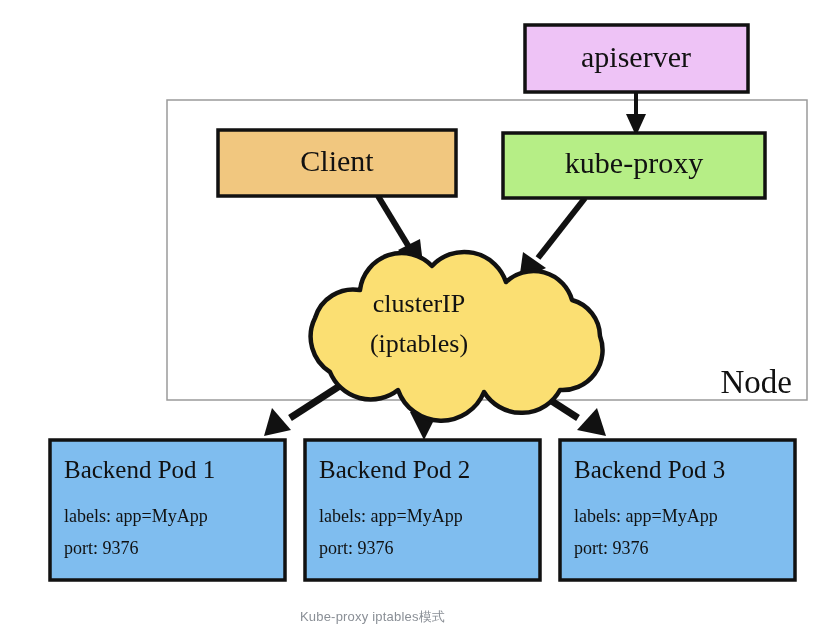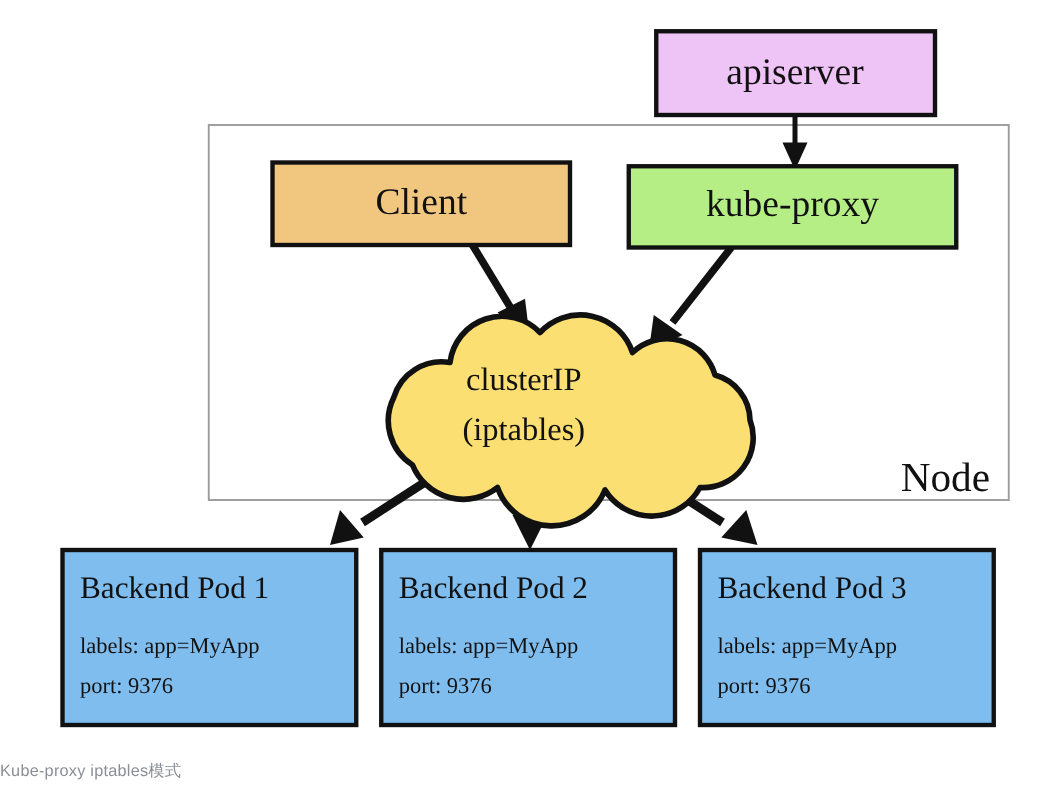--- a/index.html
+++ b/index.html
@@ -49,21 +49,21 @@
   }
   .node-word {
     font-size: 33px;
     text-anchor: end;
   }
   .caption {
     position: absolute;
     left: 0;
     top: 608px;
     width: 745px;
-    text-align: left;
+    text-align: center;
     font-family: "Liberation Sans", sans-serif;
     font-size: 13px;
     color: #8a8f96;
     letter-spacing: 0.2px;
   }
 </style>
 </head>
 <body>
 
 <div id="diagram-root">

